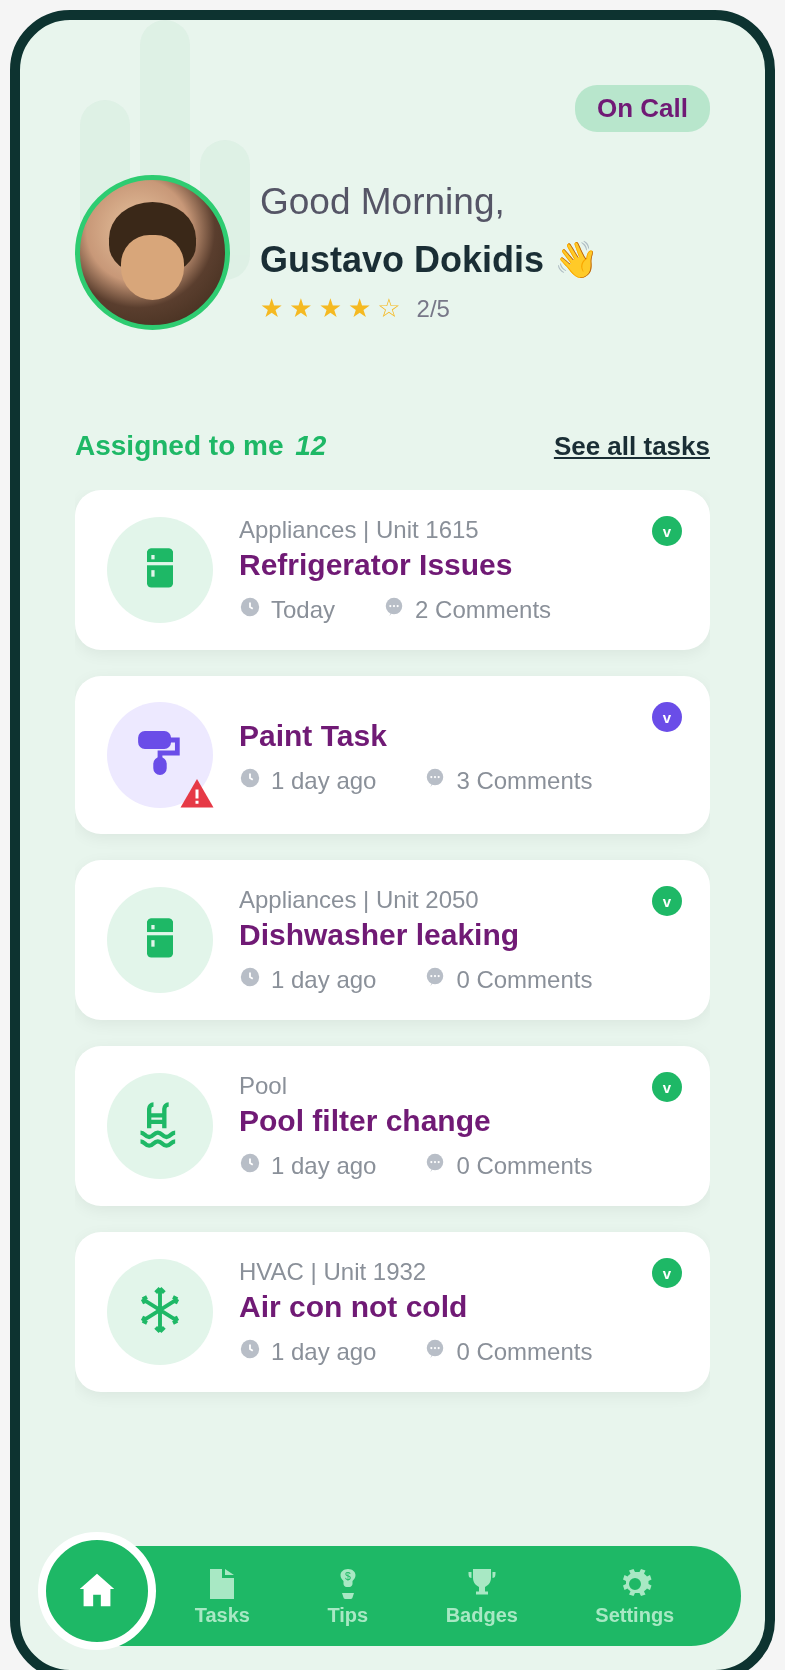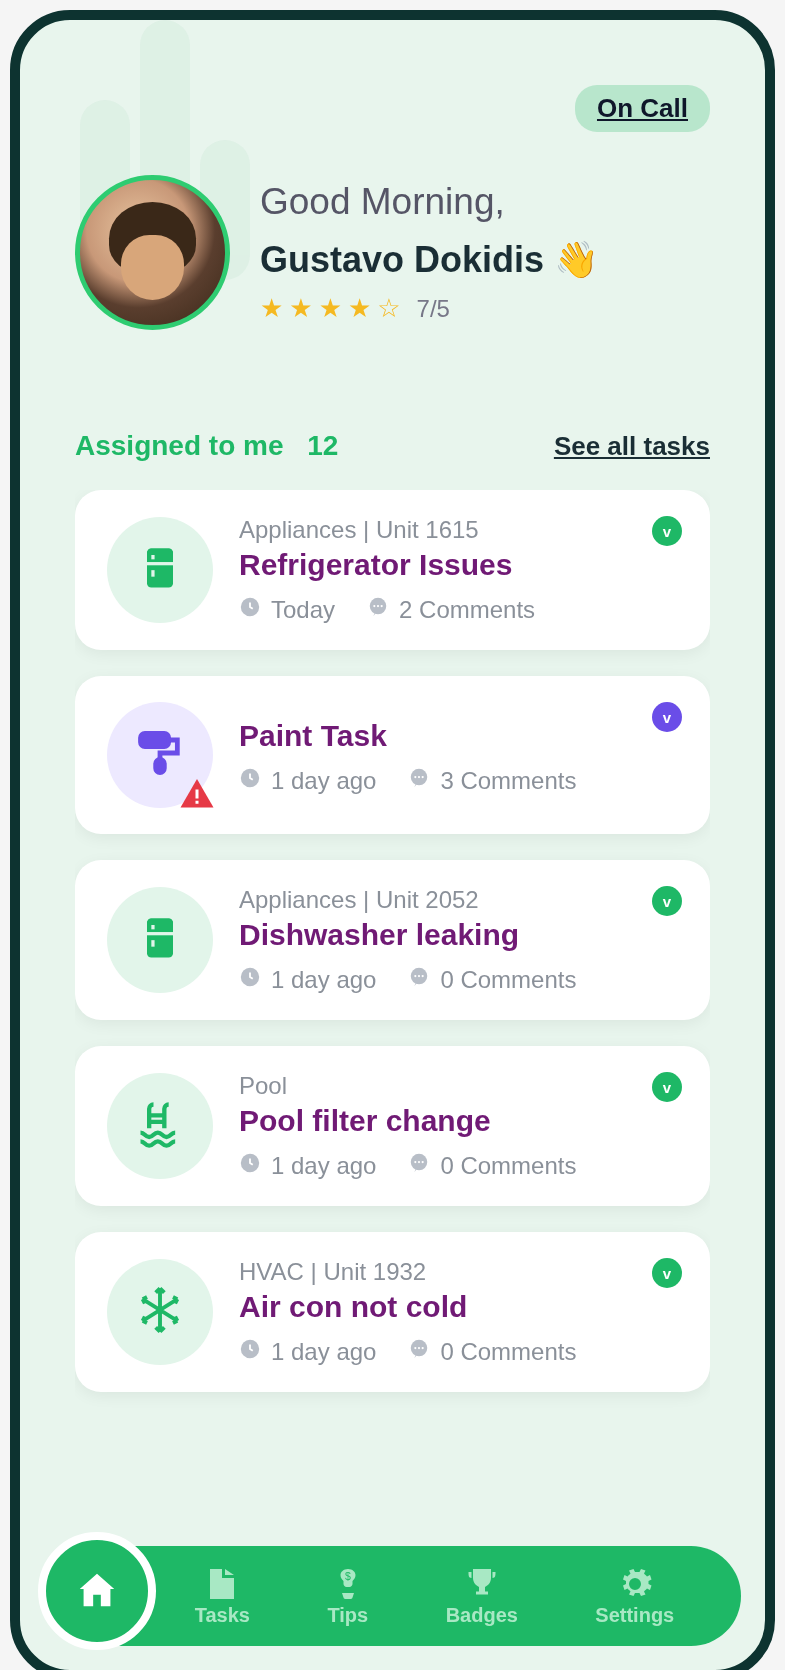--- a/index.html
+++ b/index.html
@@ -3,49 +3,49 @@
 <meta charset="utf-8">
 <style>
 * { margin:0; padding:0; box-sizing:border-box; font-family:'Segoe UI',-apple-system,sans-serif; }
 body { background:#f5f5f5; display:flex; justify-content:center; padding:10px; }
 .device { width:785px; height:1670px; background:linear-gradient(180deg,#e8f5ed 0%,#e8f5ed 100%); border-radius:60px; border:10px solid #0d3330; position:relative; overflow:hidden; }
 .bg-shapes { position:absolute; top:40px; left:60px; opacity:0.3; }
 .bg-shapes .pill { width:50px; height:180px; background:#c8e6d4; border-radius:30px; display:inline-block; margin-right:10px; }
 .bg-shapes .pill.p2 { height:260px; margin-top:-40px; }
 .bg-shapes .pill.p3 { height:140px; margin-top:40px; }
 
-.status-pill { position:absolute; top:65px; right:55px; background:#b8e6cc; color:#0f172a; font-size:26px; font-weight:600; padding:8px 22px; border-radius:22px;text-decoration:underline; }
+.status-pill { position:absolute; top:65px; right:55px; background:#b8e6cc; color:#701a75; font-size:26px; font-weight:600; padding:8px 22px; border-radius:22px; }
 
 .profile { position:absolute; top:155px; left:55px; display:flex; align-items:center; }
 .avatar { width:155px; height:155px; border-radius:50%; border:5px solid #2ecc71; margin-right:30px; background:radial-gradient(circle at 40% 35%,#e8c5a0 0%,#c89878 40%,#5a3e2e 60%,#3a2818 100%); position:relative; overflow:hidden; }
 .avatar::before{content:'';position:absolute;top:15%;left:20%;width:60%;height:50%;background:#3a2818;border-radius:50% 50% 40% 40%;}
 .avatar::after{content:'';position:absolute;top:38%;left:28%;width:44%;height:45%;background:#d8a67a;border-radius:45% 45% 50% 50%;}
 .greeting { color:#334; }
 .greeting-small { font-size:37px; color:#556; font-weight:400; }
 .greeting-name { font-size:36px; font-weight:700; color:#1a2e35; margin-top:16px; }
 .rating { margin-top:12px; display:flex; align-items:center; gap:6px; }
 .star { font-size:26px; color:#f5b921; }
 .star.empty { color:#f5b921; }
 .rating-text { font-size:24px; color:#778; margin-left:10px; }
 
 .section-header { position:absolute; top:410px; left:55px; right:55px; display:flex; justify-content:space-between; align-items:center; }
 .assigned { font-size:28px; font-weight:700; color:#1eb866; }
-.assigned-count { margin-left:16px; }
+.assigned-count { margin-left:4px;font-style:italic; }
 .see-all { font-size:26px; color:#1a2e35; font-weight:600; text-decoration:underline;text-align:right; }
 
 .task-list { position:absolute; top:470px; left:55px; right:55px; bottom:130px; overflow:hidden; }
 .task-card { background:#fff; border-radius:26px; padding:26px 32px; margin-bottom:26px; box-shadow:0 4px 16px rgba(0,0,0,0.06); display:flex; align-items:center; position:relative; }
 .task-icon-wrap { width:106px; height:106px; border-radius:50%; display:flex; align-items:center; justify-content:center; margin-right:26px; position:relative; flex-shrink:0; }
 .task-icon-wrap.green { background:#e2f5ea; }
 .task-icon-wrap.violet { background:#ede9ff; }
 .alert-badge { position:absolute; bottom:-4px; right:-4px; width:40px; height:36px; }
 .task-body { flex:1; }
 .task-cat { font-size:24px; color:#8a9099; font-weight:500; }
 .task-title { font-size:30px; font-weight:700; color:#701a75; margin-top:4px; }
-.task-meta { display:flex; gap:32px; margin-top:14px; align-items:center;text-align:center; }
+.task-meta { display:flex; gap:48px; margin-top:14px; align-items:center;text-align:center; }
 .meta-item { display:flex; align-items:center; gap:10px; font-size:24px; color:#8a9099; font-weight:500; }
 .meta-icon { width:22px; height:22px; fill:#b8bec7; }
 .status-dot { position:absolute; top:26px; right:28px; width:30px; height:30px; border-radius:50%; display:flex; align-items:center; justify-content:center; color:#fff; font-size:15px; font-weight:700; }
 .status-dot.green { background:#1eb866; }
 .status-dot.violet { background:#6a4de8; }
 
 .bottom-nav { position:absolute; bottom:24px; left:24px; right:24px; height:100px; background:#1eb866; border-radius:50px; display:flex; align-items:center; padding:0 28px 0 0; }
 .nav-home { width:118px; height:118px; border-radius:50%; background:#1eb866; border:8px solid #fff; display:flex; align-items:center; justify-content:center; margin-top:-10px; margin-left:-6px; }
 .nav-items { flex:1; display:flex; justify-content:space-around; align-items:center; }
 .nav-item { display:flex; flex-direction:column; align-items:center; gap:2px; color:#a8e8c4; }
@@ -70,21 +70,21 @@
       <div class="greeting-name">
         <span>Gustavo Dokidis</span>
         <span>👋</span>
       </div>
       <div class="rating">
         <span class="star">★</span>
         <span class="star">★</span>
         <span class="star">★</span>
         <span class="star">★</span>
         <span class="star empty">☆</span>
-        <span class="rating-text">7/5</span>
+        <span class="rating-text">2/5</span>
       </div>
     </div>
   </div>
 
   <div class="section-header">
     <div class="assigned">
       <span>Assigned to me</span>
       <span class="assigned-count">12</span>
     </div>
     <a class="see-all">See all tasks</a>
@@ -167,21 +167,21 @@
         <div class="task-icon-wrap green">
           <span><svg viewBox="0 0 24 24" width="52" height="52" fill="#1eb866">
               <rect x="6" y="3" width="12" height="18" rx="2"></rect>
               <rect x="6" y="3" width="12" height="7" rx="2" fill="#1eb866"></rect>
               <line x1="6" y1="10" x2="18" y2="10" stroke="#e2f5ea" stroke-width="1.5"></line>
               <rect x="8" y="6" width="1.5" height="2" fill="#e2f5ea"></rect>
               <rect x="8" y="13" width="1.5" height="3" fill="#e2f5ea"></rect>
             </svg></span>
         </div>
         <div class="task-body">
-          <div class="task-cat">Appliances | Unit 2052</div>
+          <div class="task-cat">Appliances | Unit 2050</div>
           <div class="task-title">Dishwasher leaking</div>
           <div class="task-meta">
             <div class="meta-item">
               <span><svg class="meta-icon" viewBox="0 0 24 24">
                   <circle cx="12" cy="12" r="10"></circle>
                   <path d="M12 7v5l3 2" stroke="#fff" stroke-width="2" fill="none"></path>
                 </svg></span>
               <span>1 day ago</span>
             </div>
             <div class="meta-item">

